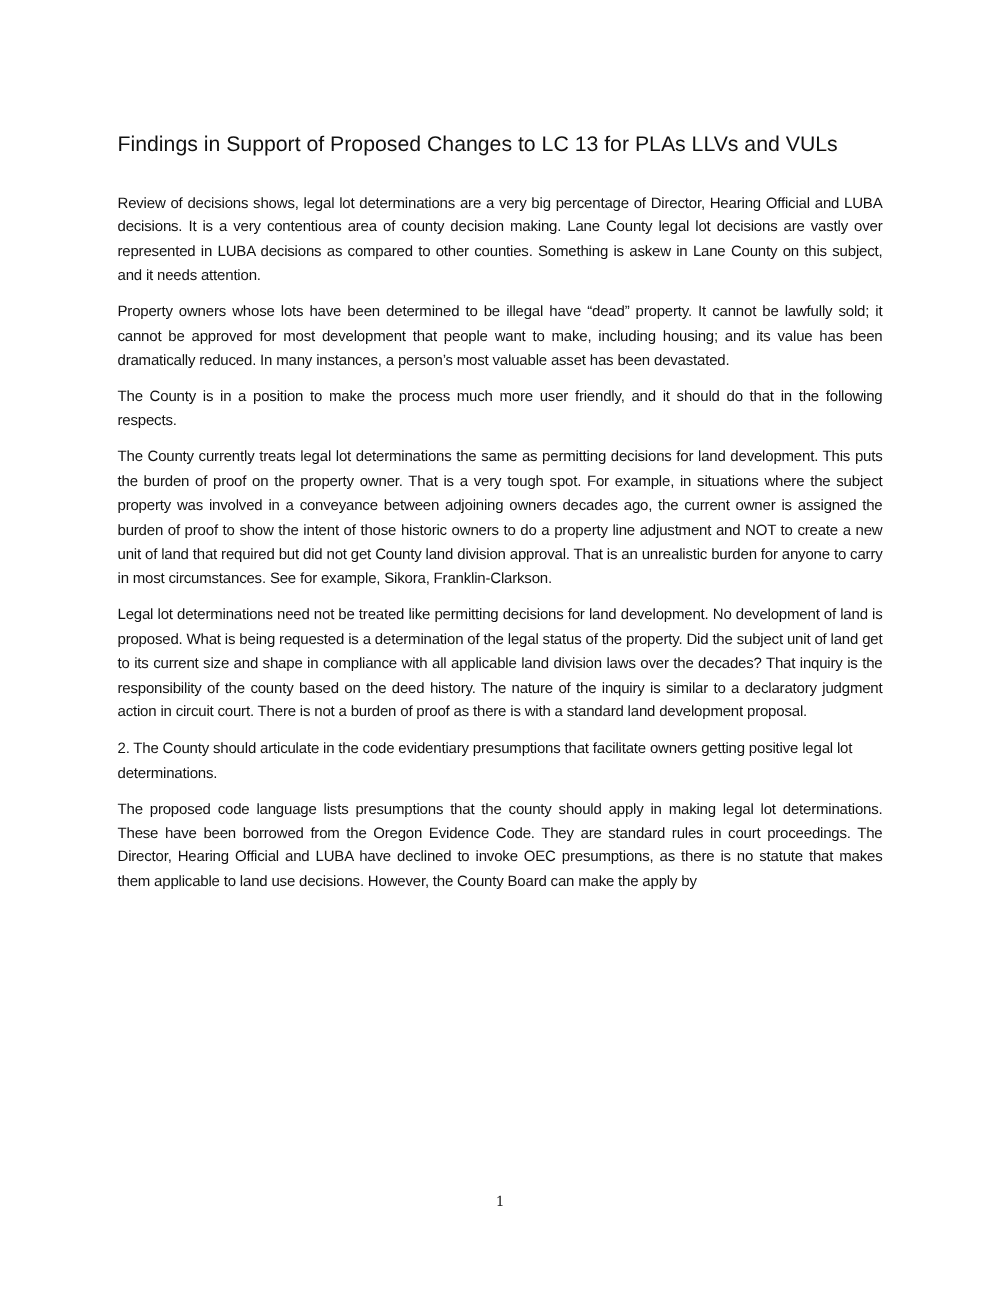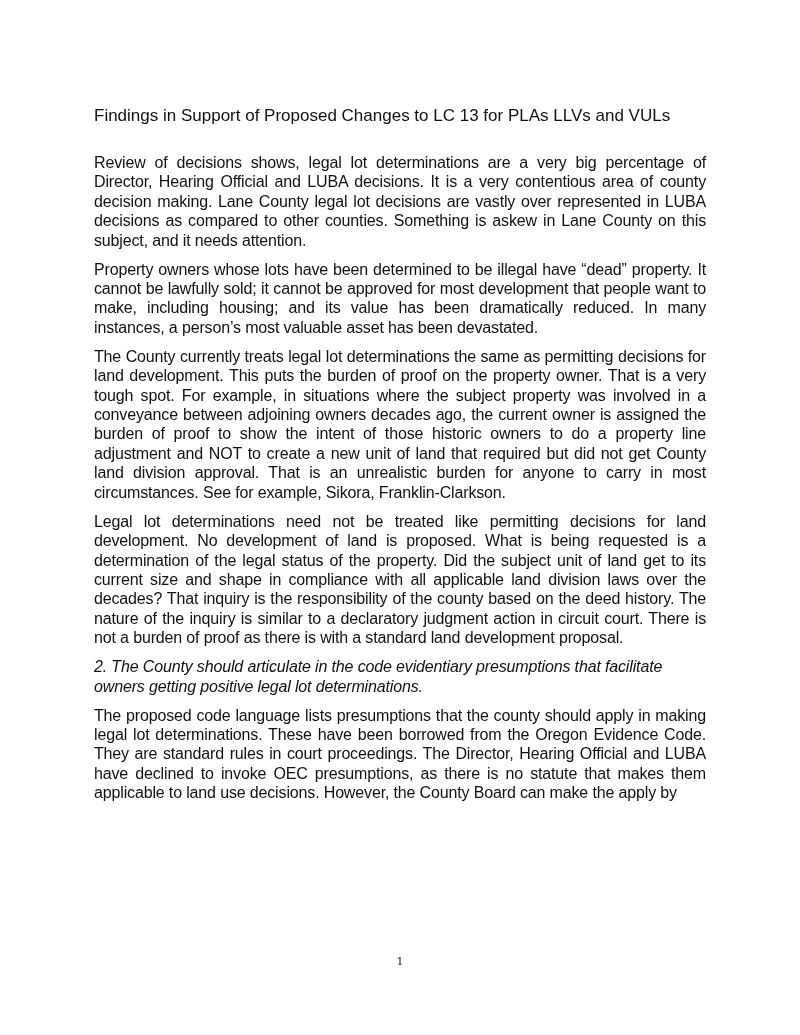--- a/index.html
+++ b/index.html
@@ -12,37 +12,38 @@
   .title {
     position: absolute; top: 95px; left: 0; width: 620px;
     font-weight: normal; font-size: 17px; line-height: 18px;
     white-space: nowrap;
     margin-top: 12px;
   }
   .body-text {
     position: absolute; top: 153px; left: 0; width: 612px;
   }
   .para {
-    font-size: 16px; line-height: 19.4px;
+    font-size: 12px; line-height: 19.4px;
     text-align: justify; margin: 0 0 9.6px 0;
     letter-spacing: -0.15px;
   }
-  .para.left { text-align: left; font-style: italic; }
+  .para.left { text-align: left; }
   .page-number {
     position: absolute; top: 955px; left: 0; width: 800px;
     text-align: center; font-family: "DejaVu Serif", serif; font-size: 11px; color: #222;
   }
 </style>
 </head>
 <body>
 
 <div class="page">
   <div class="title">Findings in Support of Proposed Changes to LC 13 for PLAs LLVs and VULs</div>
   <div class="body-text">
     <p class="para">Review of decisions shows, legal lot determinations are a very big percentage of Director, Hearing Official and LUBA decisions. It is a very contentious area of county decision making. Lane County legal lot decisions are vastly over represented in LUBA decisions as compared to other counties. Something is askew in Lane County on this subject, and it needs attention.</p>
     <p class="para">Property owners whose lots have been determined to be illegal have “dead” property. It cannot be lawfully sold; it cannot be approved for most development that people want to make, including housing; and its value has been dramatically reduced. In many instances, a person’s most valuable asset has been devastated.</p>
+    <p class="para">The County is in a position to make the process much more user friendly, and it should do that in the following respects.</p>
     <p class="para">The County currently treats legal lot determinations the same as permitting decisions for land development.  This puts the burden of proof on the property owner.  That is a very tough spot.  For example, in situations where the subject property was involved in a conveyance between adjoining owners decades ago, the current owner is assigned the burden of proof to show the intent of those historic owners to do a property line adjustment and NOT to create a new unit of land that required but did not get County land division approval.  That is an unrealistic burden for anyone to carry in most circumstances.  See for example, Sikora, Franklin-Clarkson.</p>
     <p class="para">Legal lot determinations need not be treated like permitting decisions for land development.  No development of land is proposed.  What is being requested is a determination of the legal status of the property.  Did the subject unit of land get to its current size and shape in compliance with all applicable land division laws over the decades?  That inquiry is the responsibility of the county based on the deed history.  The nature of the inquiry is similar to a declaratory judgment action in circuit court.  There is not a burden of proof as there is with a standard land development proposal.</p>
     <p class="para left">2.  The County should articulate in the code evidentiary presumptions that facilitate owners getting positive legal lot determinations.</p>
     <p class="para">The proposed code language lists presumptions that the county should apply in making legal lot determinations.  These have been borrowed from the Oregon Evidence Code.  They are standard rules in court proceedings.  The Director, Hearing Official and LUBA have declined to invoke OEC presumptions, as there is no statute that makes them applicable to land use decisions.  However, the County Board can make the apply by</p>
   </div>
 </div>
 <div class="page-number">1</div>
 
 </body></html>

